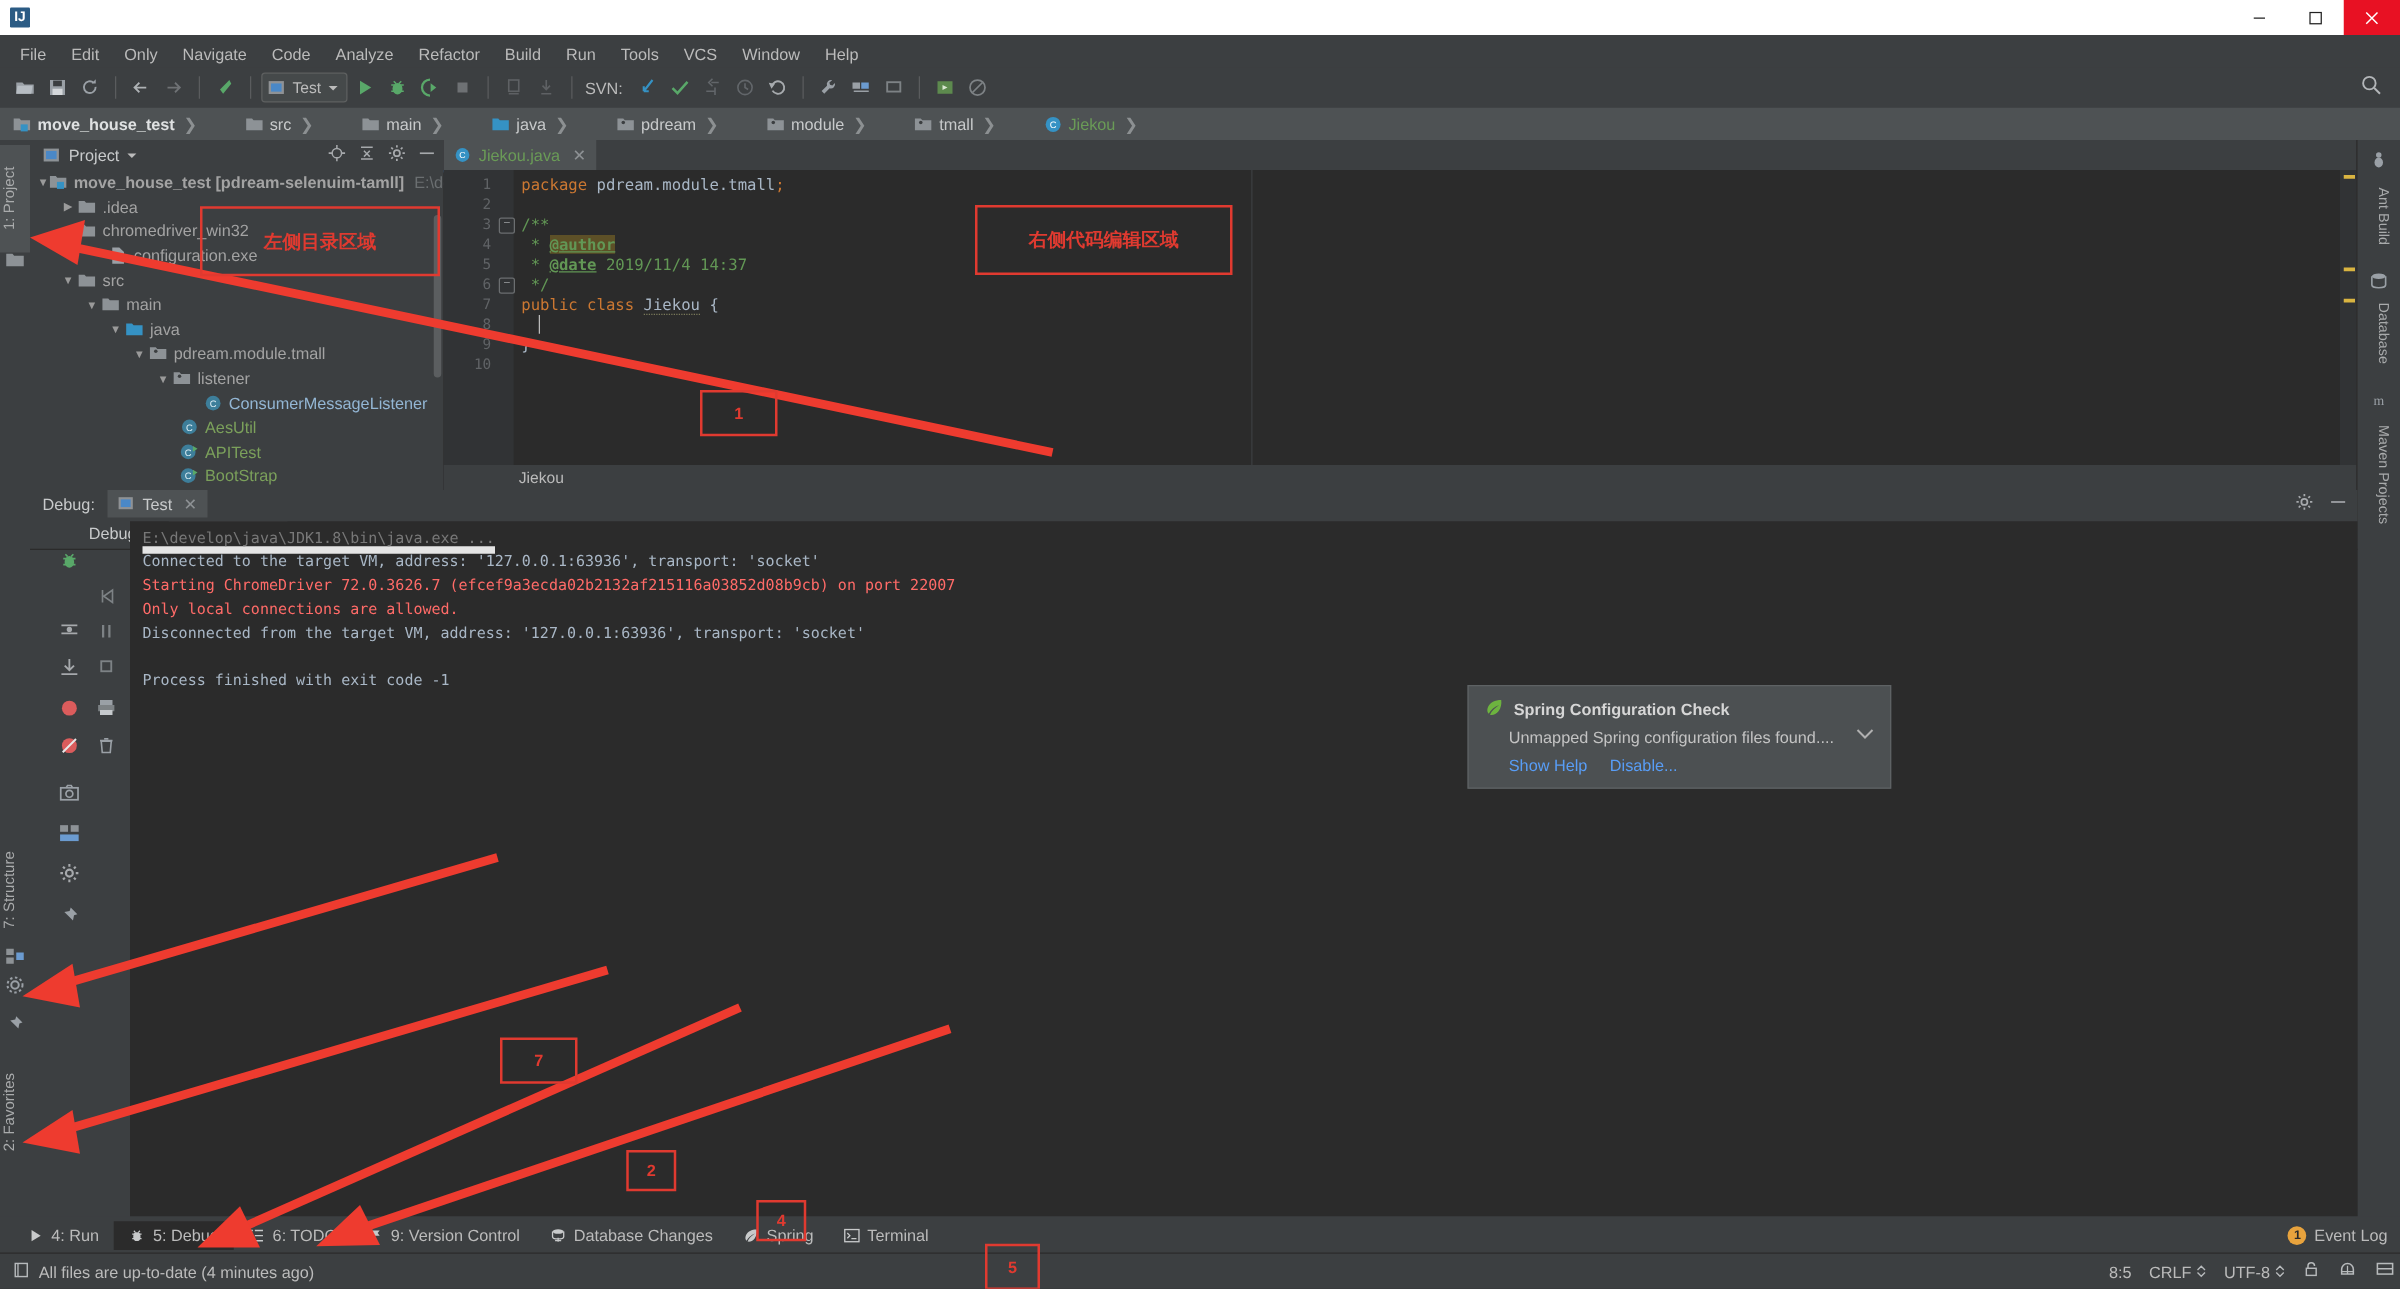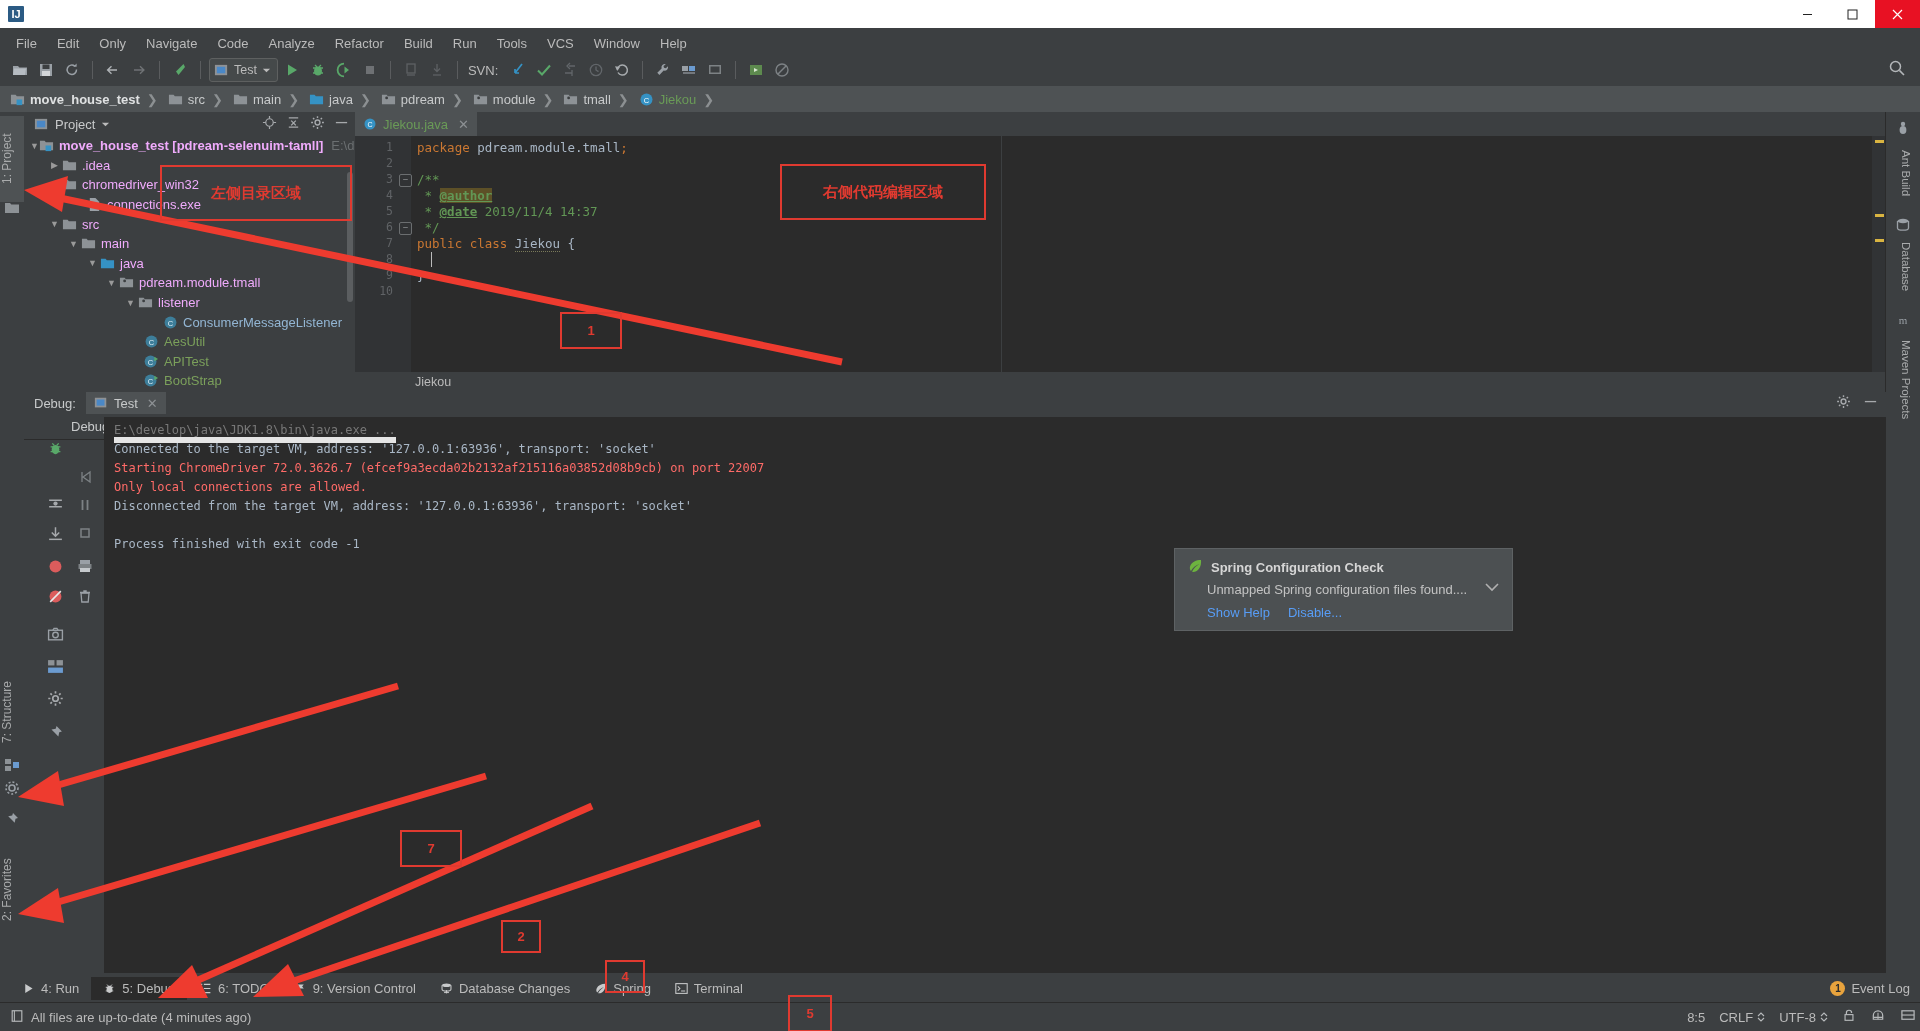--- a/index.html
+++ b/index.html
@@ -29,21 +29,21 @@
   
   .toolbar{height:32px;background:#3c3f41;display:flex;align-items:center;padding-left:8px;gap:2px;position:relative;}
   .tbtn{width:24px;height:24px;display:flex;align-items:center;justify-content:center;border-radius:2px;}
   .tsep{width:1px;height:18px;background:#5a5c5e;margin:0 6px;}
   .runcfg{display:flex;align-items:center;gap:5px;height:22px;border:1px solid #5e6060;border-radius:3px;padding:0 6px 0 4px;background:#45494a;}
   .runcfg .lbl{font-size:12.5px;color:#bbb;}
   .svnlabel{font-size:13px;color:#bbb;margin:0 6px 0 2px;}
   .toolbar .right-search{position:absolute;right:14px;top:5px;}
 
   
-  .crumbbar{height:26px;background:#4e5254;display:flex;align-items:center;padding-left:6px;}
+  .crumbbar{height:26px;background:#4e5254;display:flex;align-items:center;padding-left:6px;gap:28px;}
   .crumb{display:flex;align-items:center;height:26px;padding:0 6px 0 4px;font-size:13px;color:#c8cacb;position:relative;}
   .crumb .ctext{margin-left:5px;white-space:nowrap;}
   .crumb.first .ctext{font-weight:bold;color:#dfe1e2;}
   .crumb .carrow{color:#8c9092;margin-left:7px;font-size:13px;}
   .crumb.leaf .ctext{color:#6a9b57;}
 
   
   .body-area{position:relative;height:917px;background:#3c3f41;}
 
   
@@ -55,21 +55,21 @@
 
   
   .projpanel{position:absolute;left:24px;top:0;width:331px;height:280px;background:#3c3f41;}
   .projhdr{height:24px;display:flex;align-items:center;padding-left:10px;gap:6px;background:#3c3f41;position:relative;}
   .projhdr .ptitle{font-size:13px;color:#c8cacb;}
   .projhdr .hdr-icons{position:absolute;right:6px;top:3px;display:flex;align-items:center;gap:9px;}
   .tree{position:absolute;left:0;top:24px;right:0;bottom:0;overflow:hidden;background:#3c3f41;}
   .trow{height:19.6px;display:flex;align-items:center;font-size:13px;white-space:nowrap;}
   .trow .tw{width:13px;display:flex;align-items:center;justify-content:center;color:#9a9a9a;font-size:9px;}
   .trow .ticon{width:16px;height:16px;margin-right:5px;display:flex;align-items:center;justify-content:center;}
-  .trow .tlabel{color:#f0abfc;}
+  .trow .tlabel{color:#a3a3a3;}
   .trow .tlabel.bold{font-weight:bold;}
   .trow .tpath{color:#6b6f71;margin-left:8px;}
   .trow .tlabel.cls{color:#93b6d4;}
   .trow .tlabel.clsg{color:#7ba05b;}
   .treescroll{position:absolute;right:2px;top:36px;width:6px;height:130px;background:#5b5e60;border-radius:3px;}
 
   
   .editorwrap{position:absolute;left:355px;top:0;right:34px;height:280px;background:#2b2b2b;}
   .tabstrip{height:24px;background:#3c3f41;display:flex;align-items:flex-start;}
   .etab{height:24px;display:flex;align-items:center;gap:6px;padding:0 8px;background:#4e5254;border-bottom:2px solid #4a88c7;font-size:13px;color:#6a9b57;}
@@ -504,21 +504,21 @@
           <span class="tlabel">chromedriver_win32</span>
         </div>
 
         <div class="trow" style="padding-left:62px;">
           <span class="ticon">
               <svg width="15" height="15" viewBox="0 0 16 16">
                 <path d="M3 1h6l4 4v10H3z" fill="#9aa0a6"></path>
                 <text x="9" y="13" font-size="8" fill="#3592c4" font-family="sans-serif">?</text>
               </svg>
             </span>
-          <span class="tlabel">connections.exe</span>
+          <span class="tlabel">configuration.exe</span>
         </div>
 
         <div class="trow" style="padding-left:24px;">
           <span class="tw">▼</span>
           <span class="ticon">
               <svg width="15" height="15" viewBox="0 0 16 16">
                 <path d="M1 3h5l1.3 1.5H15V13H1z" fill="#8d9296"></path>
               </svg>
             </span>
           <span class="tlabel">src</span>

